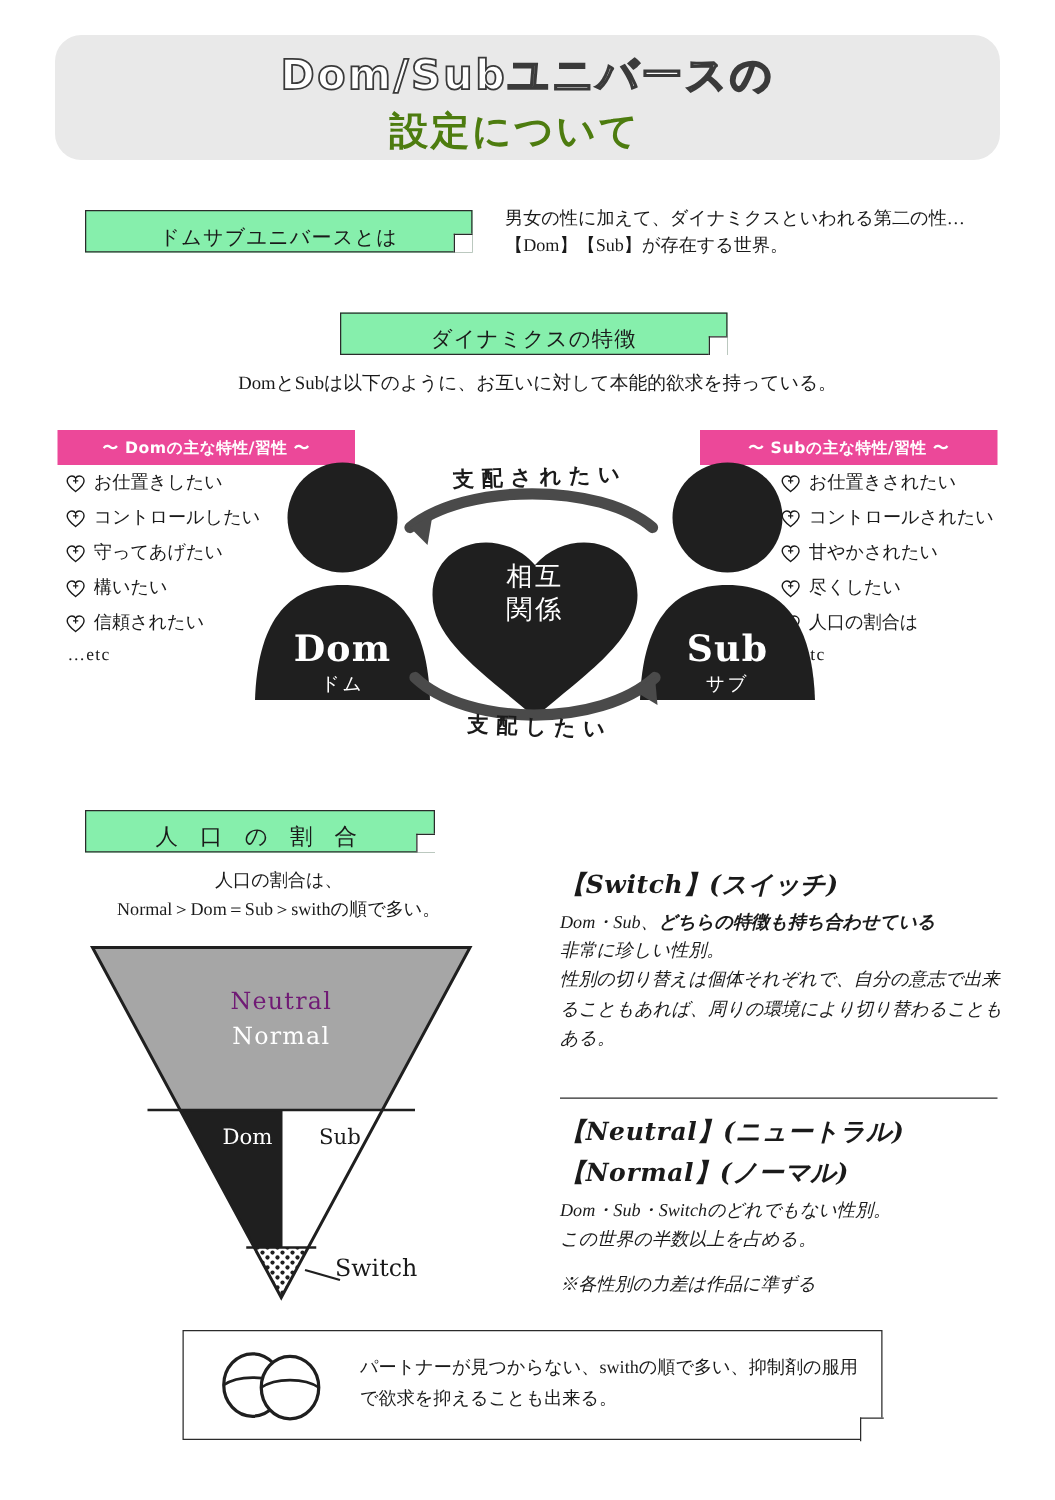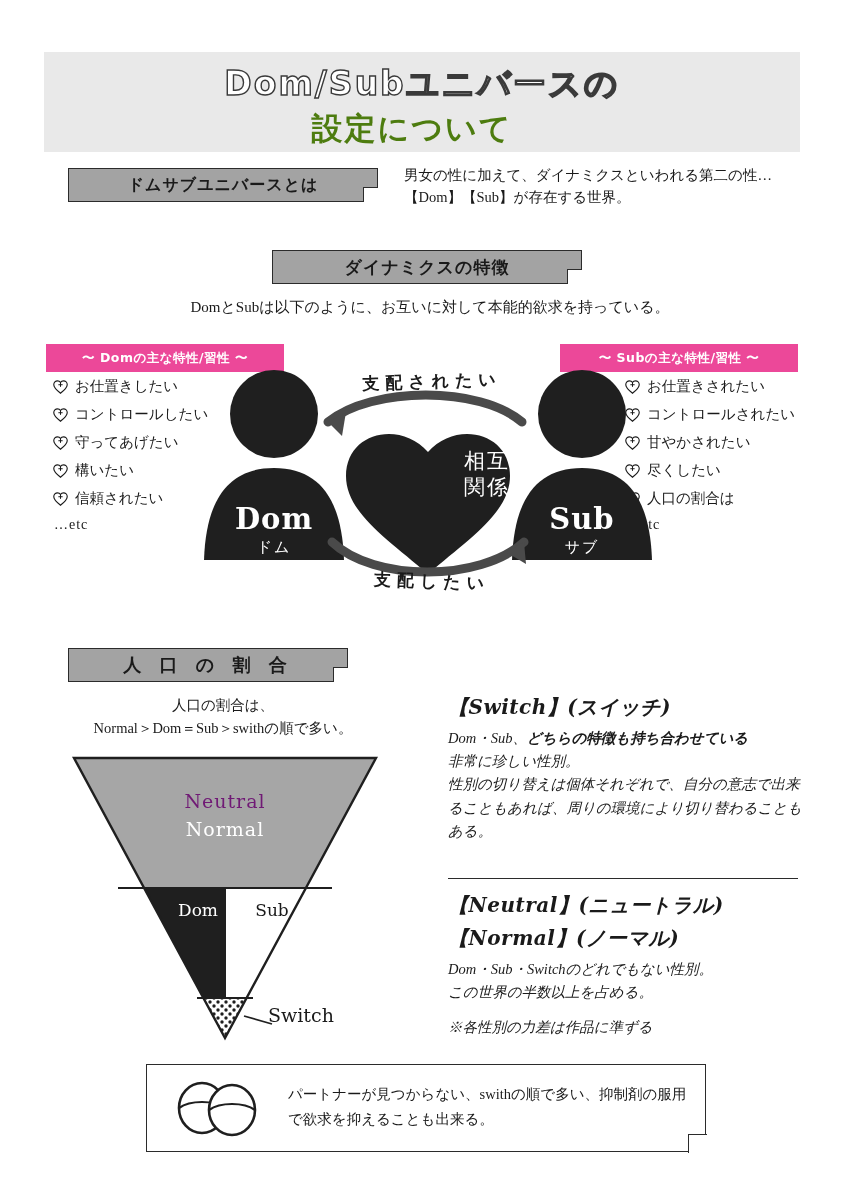--- a/index.html
+++ b/index.html
@@ -8,45 +8,46 @@
     background:#ffffff;
     font-family:"Liberation Serif", serif;
     color:#1a1a1a;
     position:relative;
     overflow:hidden;
   }
   .page{position:relative;width:844px;height:1200px;}
 
   
   .title-band{
-    position:absolute;left:44px;top:52px;width:756px;height:100px;
+    position:absolute;left:44px;top:28px;width:756px;height:100px;
     background:#e9e9e9;
+    border-radius:21px;
   }
   .title-main{
     position:absolute;left:0;top:10px;width:756px;text-align:center;
     font-size:33px;font-weight:bold;letter-spacing:2px;
     color:#ffffff;
     -webkit-text-stroke:1.4px #3a3a3a;
     font-family:"DejaVu Sans", sans-serif;
   }
   .title-sub{
     position:absolute;left:0;top:56px;width:736px;text-align:center;
     font-size:31px;font-weight:bold;letter-spacing:2px;
     color:#4d7c0f;
     font-family:"DejaVu Sans", sans-serif;
   }
 
   
   .tag{
     position:absolute;
-    background:#a3a3a3;
+    background:#86efac;
     border:1.4px solid #2b2b2b;
     font-family:"DejaVu Sans", sans-serif;
-    font-weight:bold;
-    display:flex;align-items:center;justify-content:center;
+    font-weight:normal;
+    display:flex;align-items:flex-end;justify-content:center;
     letter-spacing:1px;
     box-sizing:border-box;
   }
   .tag .fold{
     position:absolute;right:-1.4px;bottom:-1.4px;
     width:14px;height:14px;background:#ffffff;
     border-left:1.4px solid #2b2b2b;
     border-top:1.4px solid #2b2b2b;
     transform:skewX(0deg);
   }
@@ -87,21 +88,21 @@
   #center-diagram{position:absolute;left:150px;top:360px;width:560px;height:260px;}
 
   .figure-label{
     position:absolute;text-align:center;color:#ffffff;
     font-family:"DejaVu Serif", serif;
   }
   .fig-name{font-size:29px;font-weight:bold;letter-spacing:1px;}
   .fig-kana{font-size:15px;letter-spacing:2px;margin-top:2px;}
 
   .heart-center-text{
-    position:absolute;text-align:right;color:#ffffff;
+    position:absolute;text-align:center;color:#ffffff;
     font-family:"DejaVu Sans", sans-serif;font-size:21px;line-height:1.25;
     font-weight:500;letter-spacing:2px;
   }
   .arc-text{
     position:absolute;font-family:"DejaVu Sans", sans-serif;
     font-size:17px;font-weight:bold;color:#1a1a1a;
   }
 
   
   #ratio-text{

